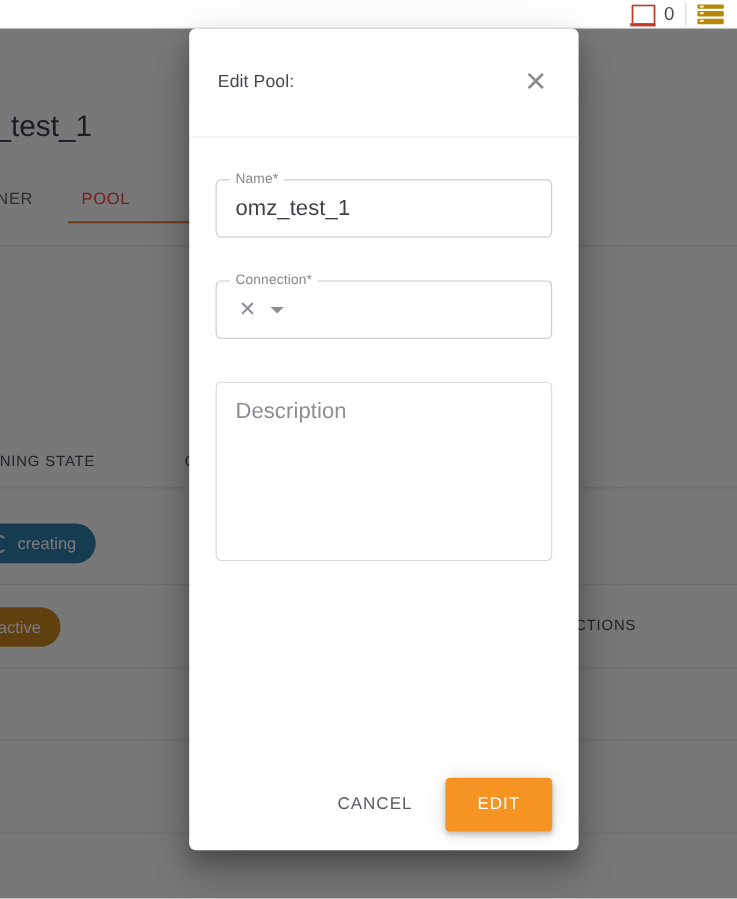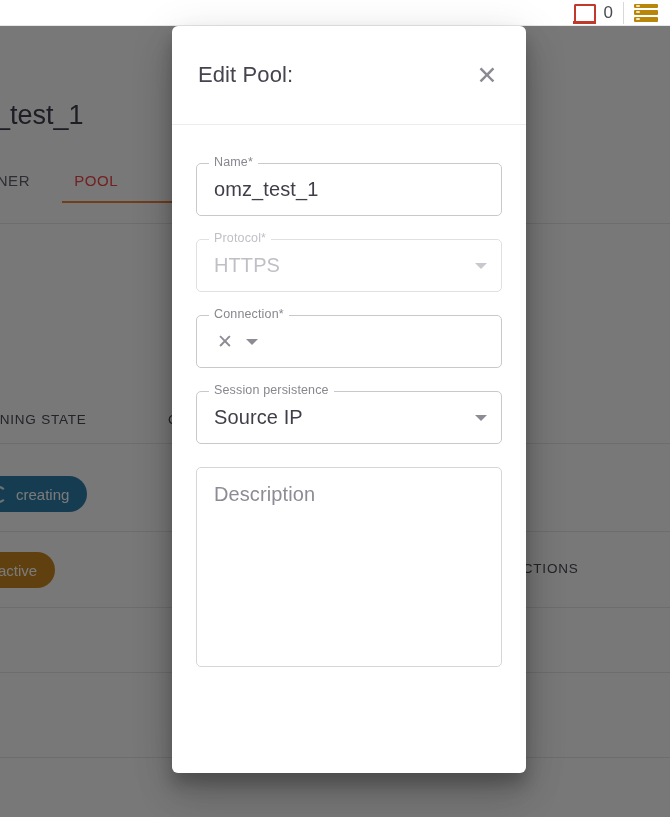--- a/index.html
+++ b/index.html
@@ -198,21 +198,21 @@
   .modal-header {
     height: 99px;
     display: flex;
     align-items: center;
     justify-content: space-between;
     padding: 0 24px 0 26px;
     border-bottom: 1px solid #ececec;
     flex: 0 0 auto;
   }
   .modal-title {
-    font-size: 22px;
+    font-size: 16px;
     color: #45454f;
     letter-spacing: 0.1px;
   }
   .close-btn {
     width: 30px; height: 30px;
     display: flex;
     align-items: center;
     justify-content: center;
     cursor: pointer;
     color: #8a8a93;
@@ -226,21 +226,21 @@
 
   .modal-body {
     flex: 1 1 auto;
     padding: 38px 24px 0 24px;
     overflow: hidden;
   }
 
   
   .field {
     position: relative;
-    margin-bottom: 23px;
+    margin-bottom: 39px;
   }
   .field-box {
     position: relative;
     height: 53px;
     border: 1px solid #c9c9cd;
     border-radius: 5px;
     display: flex;
     align-items: center;
     padding: 0 14px 0 17px;
     background: #ffffff;
@@ -288,21 +288,21 @@
   .caret {
     width: 0; height: 0;
     border-left: 6px solid transparent;
     border-right: 6px solid transparent;
     border-top: 6px solid #8c8c95;
     flex: 0 0 auto;
     cursor: pointer;
   }
 
   .textarea-box {
-    height: 200px;
+    height: 163px;
     border: 1px solid #d6d6da;
     border-radius: 5px;
     padding: 15px 17px;
     font-size: 20px;
     color: #8c8c95;
     letter-spacing: 0.1px;
     background: #ffffff;
     cursor: text;
   }
 
@@ -401,41 +401,31 @@
 
     <div class="modal-body">
 
       <div class="field">
         <div class="field-box">
           <span class="field-legend">Name*</span>
           <span class="field-value">omz_test_1</span>
         </div>
       </div>
 
-      <div class="field disabled">
-        <div class="field-box">
-          <span class="field-legend">Protocol*</span>
-          <span class="field-value">HTTPS</span>
-          <span class="caret"></span>
-        </div>
-      </div>
 
       <div class="field">
         <div class="field-box">
           <span class="field-legend">Connection*</span>
           <button class="clear-x">✕</button>
           <span class="caret"></span>
         </div>
       </div>
 
-      <div class="field">
-        <div class="field-box">
-          <span class="field-legend">Session persistence</span>
-          <span class="field-value">Source IP</span>
-          <span class="caret"></span>
-        </div>
-      </div>
 
       <div class="textarea-box">Description</div>
     </div>
 
+    <div class="modal-footer">
+      <button class="btn-cancel">CANCEL</button>
+      <button class="btn-edit">EDIT</button>
+    </div>
   </div>
 </div>
 
 </body></html>

